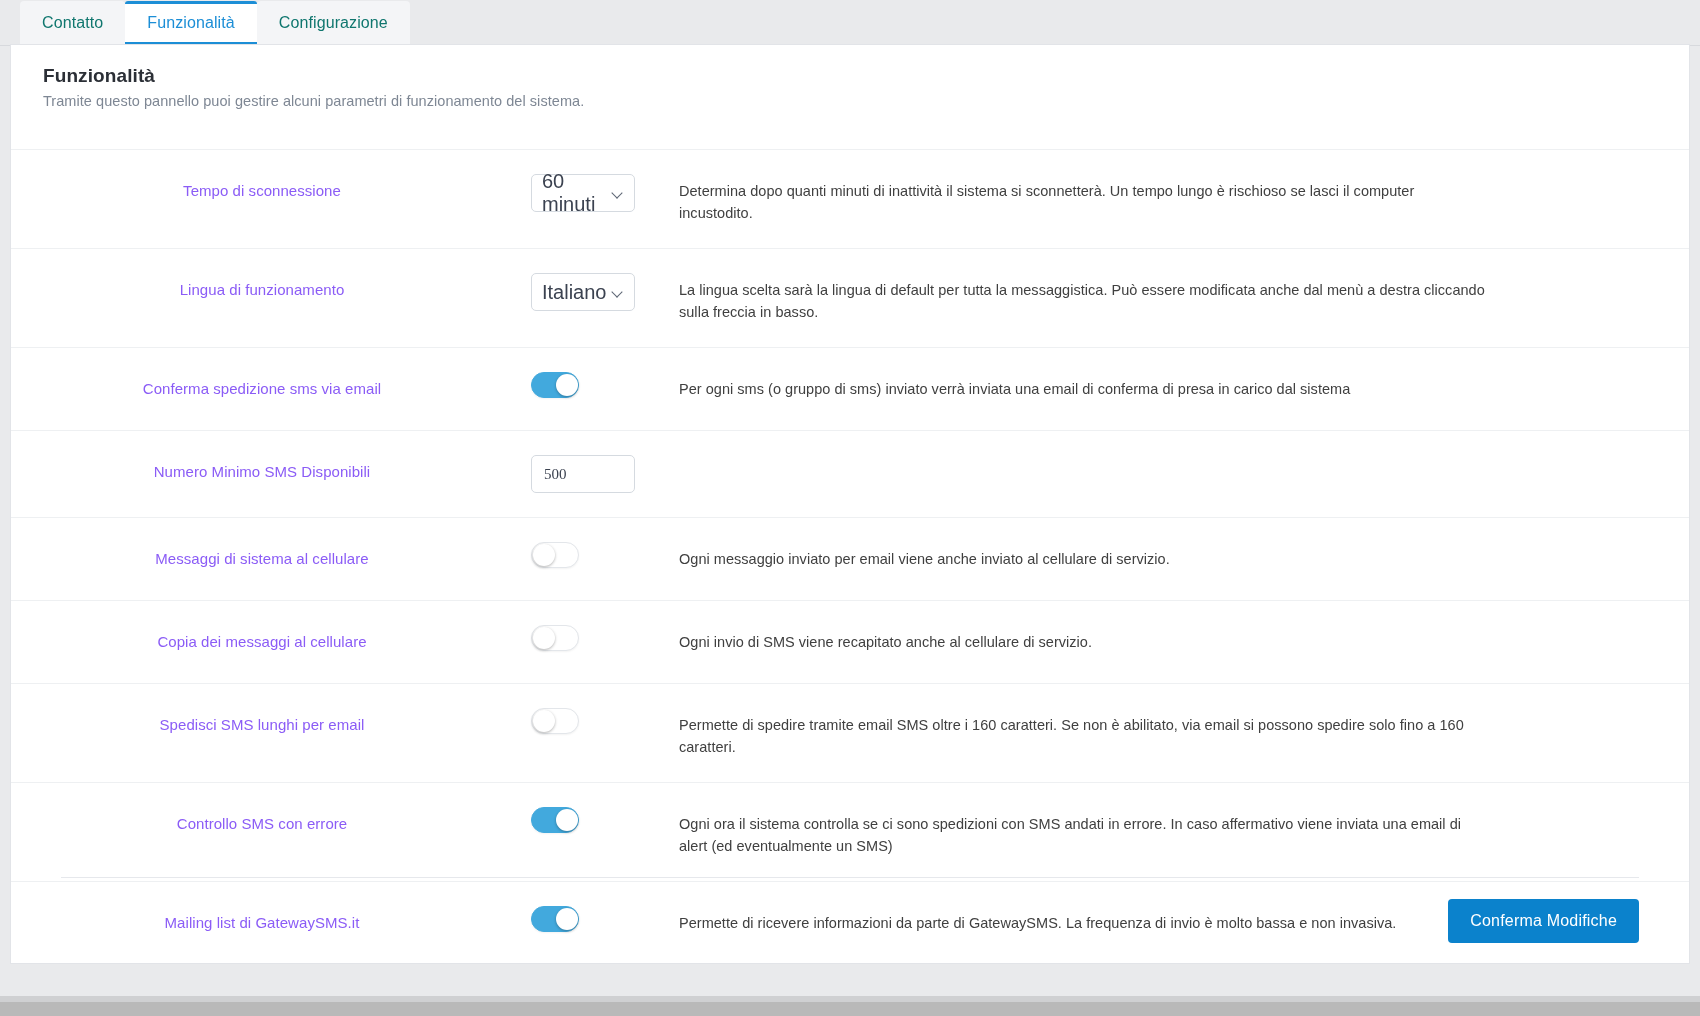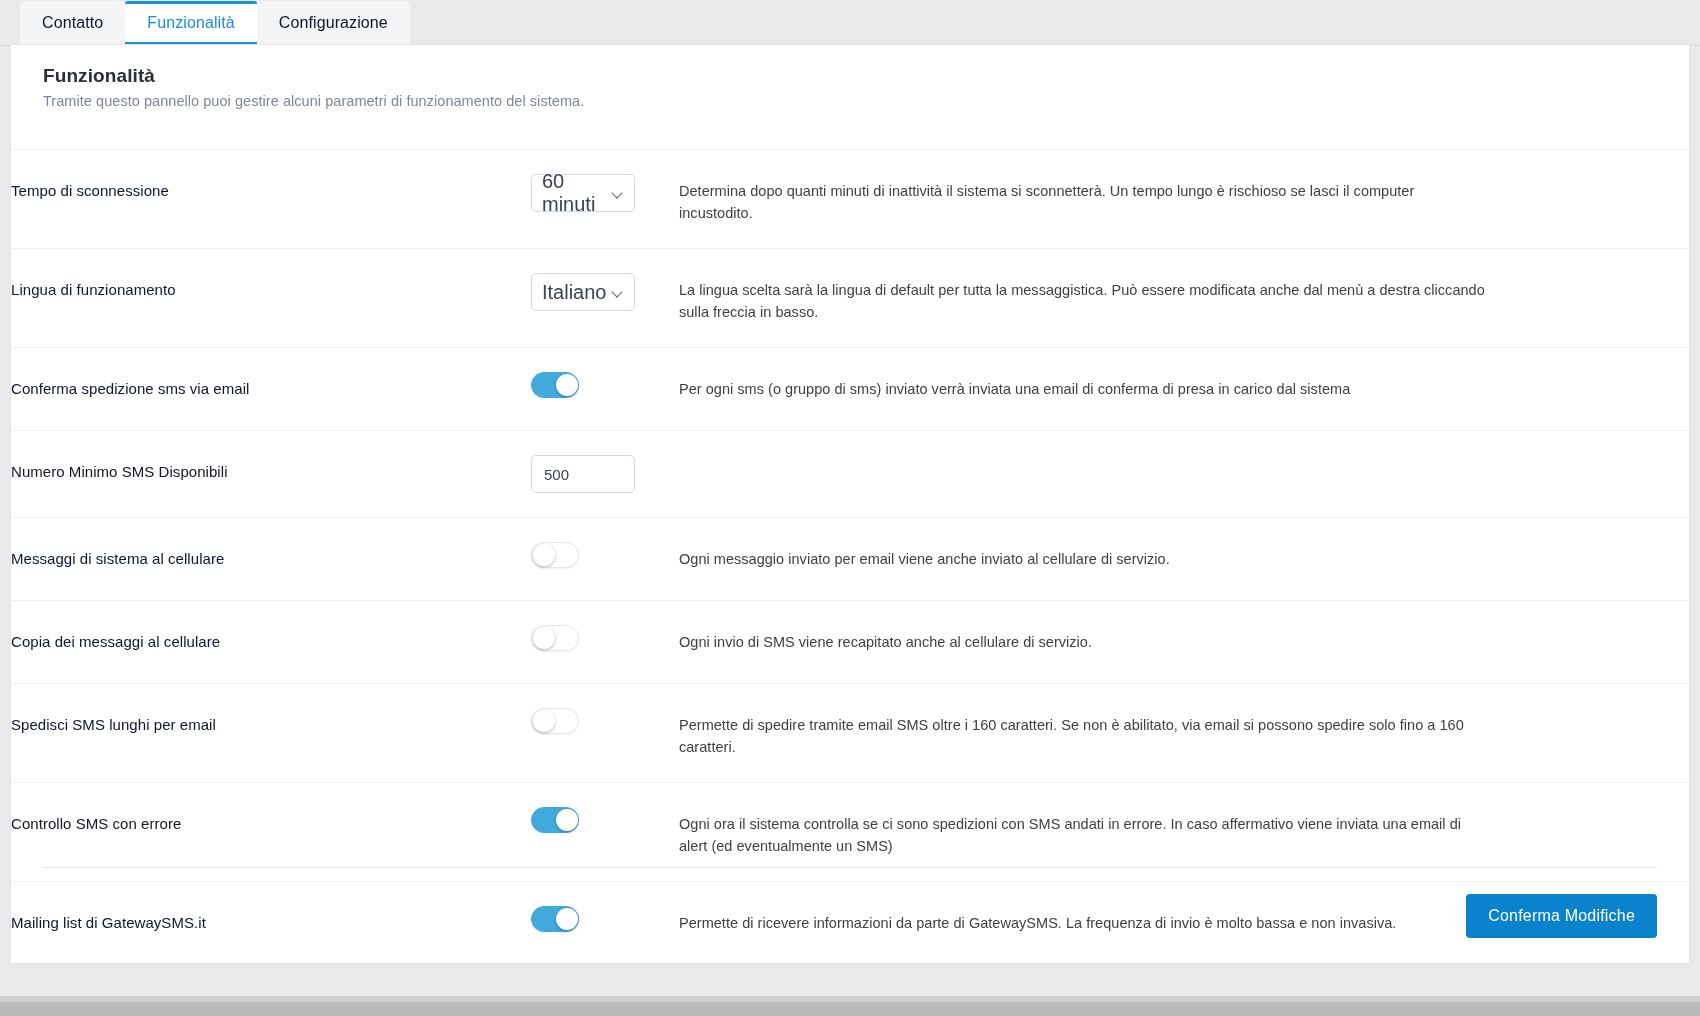--- a/index.html
+++ b/index.html
@@ -27,21 +27,21 @@
     padding-left: 20px;
     border-bottom: 1px solid #d7d9dd;
   }
   .tab {
     height: 44px;
     padding: 0 22px;
     display: flex;
     align-items: center;
     justify-content: center;
     font-size: 16px;
-    color: #0f172a;
+    color: #0f766e;
     background: #f4f5f7;
     border-radius: 4px 4px 0 0;
     cursor: pointer;
     position: relative;
     white-space: nowrap;
     letter-spacing: .1px;
   }
   .tab.active {
     background: #ffffff;
     color: #1c8ed6;
@@ -97,24 +97,24 @@
     align-items: flex-start;
     border-top: 1px solid #eef0f2;
     min-height: 70px;
     padding: 24px 0;
   }
   .row:first-child { border-top: 1px solid #eef0f2; }
 
   .row-label {
     width: 520px;
     flex: 0 0 520px;
-    text-align: left;
+    text-align: center;
     padding-right: 18px;
     font-size: 15px;
-    color: #0f172a;
+    color: #8b5cf6;
     line-height: 34px;
     letter-spacing: .05px;
   }
   .row-control {
     width: 130px;
     flex: 0 0 130px;
     display: flex;
     align-items: center;
     justify-content: flex-start;
     padding-top: 0;
@@ -166,21 +166,21 @@
   
   .txtinput {
     width: 104px;
     height: 38px;
     border: 1px solid #d5dae0;
     border-radius: 5px;
     background: #fff;
     font-size: 15px;
     color: #3b4250;
     padding: 0 12px;
-    font-family: Liberation Sans, sans-serif;
+    font-family: Liberation Serif, serif;
     outline: none;
   }
 
   
   .toggle {
     width: 48px;
     height: 26px;
     border-radius: 14px;
     position: relative;
     cursor: pointer;
@@ -201,23 +201,23 @@
   .toggle.on {
     background: #42a9dd;
     border-color: #42a9dd;
   }
   .toggle.on .knob { left: 24px; }
 
   
   .footer {
     position: absolute;
     left: 0; right: 0; bottom: 0;
-    height: 96px;
+    height: 86px;
     border-top: 1px solid #e6e8ec;
-    margin: 0 32px;
+    margin: 0 50px;
     display: flex;
     align-items: center;
     justify-content: flex-end;
   }
   .btn-primary {
     background: #0b82cc;
     color: #ffffff;
     border: none;
     border-radius: 4px;
     font-size: 16px;

